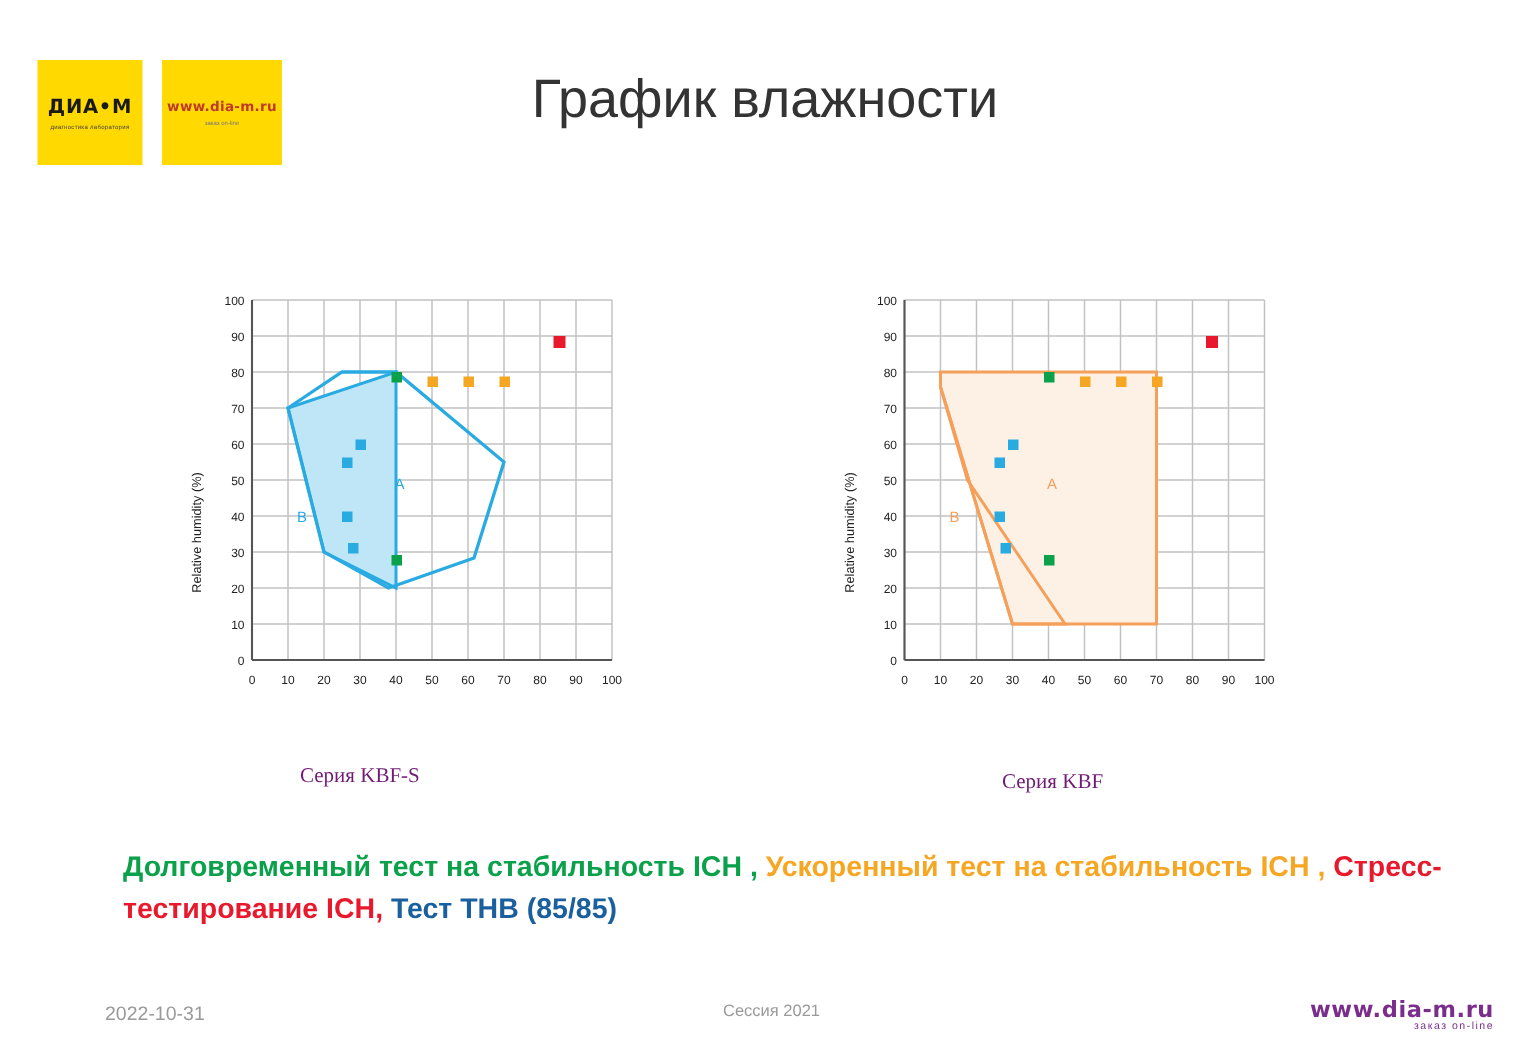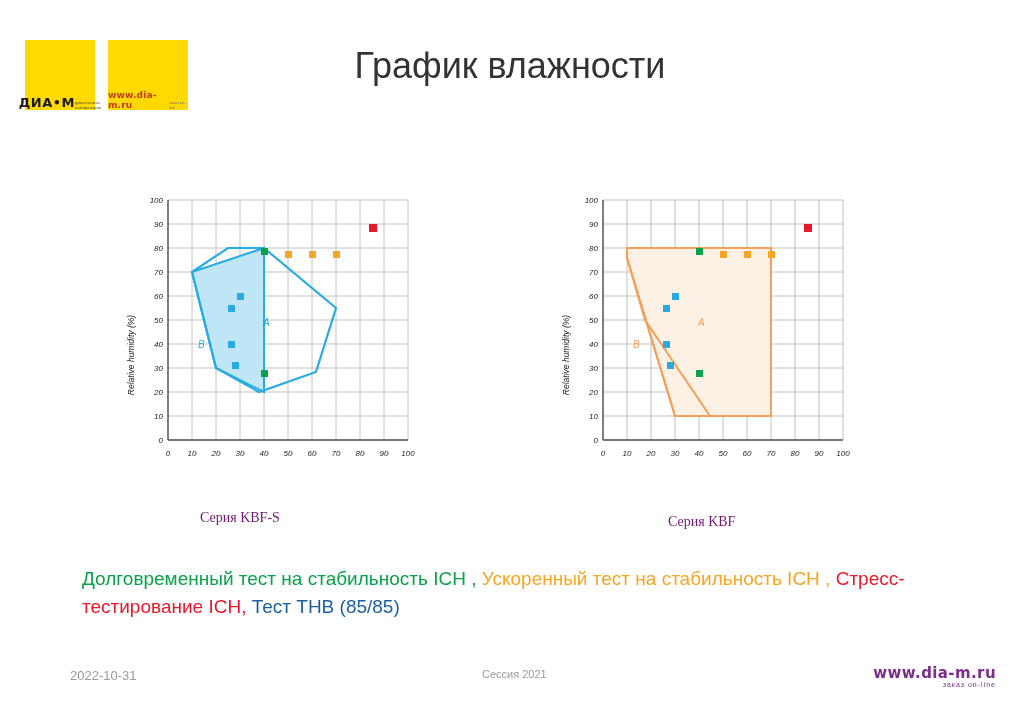--- a/index.html
+++ b/index.html
@@ -8,22 +8,22 @@
     background:#ffffff;
     font-family:"Liberation Sans", sans-serif;
     color:#222;
     position:relative;
     overflow:hidden;
   }
   
   .logo-box{
     position:absolute;
     background:#ffd900;
-    display:flex;align-items:flex-end;justify-content:center;
-    flex-direction:row;
+    display:flex;align-items:center;justify-content:center;
+    flex-direction:column;
   }
   #logo1{left:25px;top:40px;width:70px;height:70px;}
   #logo2{left:108px;top:40px;width:80px;height:70px;}
   .logo1-main{
     font-family:"DejaVu Sans", sans-serif;
     font-weight:bold;font-size:13px;color:#1a1a1a;letter-spacing:.5px;
   }
   .logo1-sub{font-size:4px;color:#444;margin-top:3px;letter-spacing:.2px;}
   .logo2-main{
     font-family:"DejaVu Sans", sans-serif;
@@ -32,35 +32,35 @@
   .logo2-sub{font-size:4px;color:#777;margin-top:2px;}
   
   #title{
     position:absolute;left:250px;top:40px;width:520px;
     font-size:36px;color:#333;line-height:1.45;
     text-align:center;
   }
   #title .l1{display:block;}
   #title .l2{display:block;}
   
-  .chart-panel{position:absolute;font-style:italic;}
+  .chart-panel{position:absolute;}
   #chartA{left:120px;top:190px;}
   #chartB{left:555px;top:190px;}
   .chart-caption{
     position:absolute;
     font-size:14px;color:#701a75;
     white-space:nowrap;
     font-family:Liberation Serif, serif;
   }
   #captionA{left:200px;top:510px;}
   #captionB{left:668px;top:514px;}
   
   #legend-text{
     position:absolute;left:82px;top:565px;width:880px;
-    font-size:19px;font-weight:normal;line-height:1.45;
+    font-size:19px;font-weight:bold;line-height:1.45;
   }
   .w-green{color:#0aa14a;}
   .w-orange{color:#f5a623;}
   .w-red{color:#e8192c;}
   .w-blue{color:#1a5f9e;}
   
   #footer-date{
     position:absolute;left:70px;top:668px;font-size:13px;color:#9a9a9a;
   }
   #footer-session{

